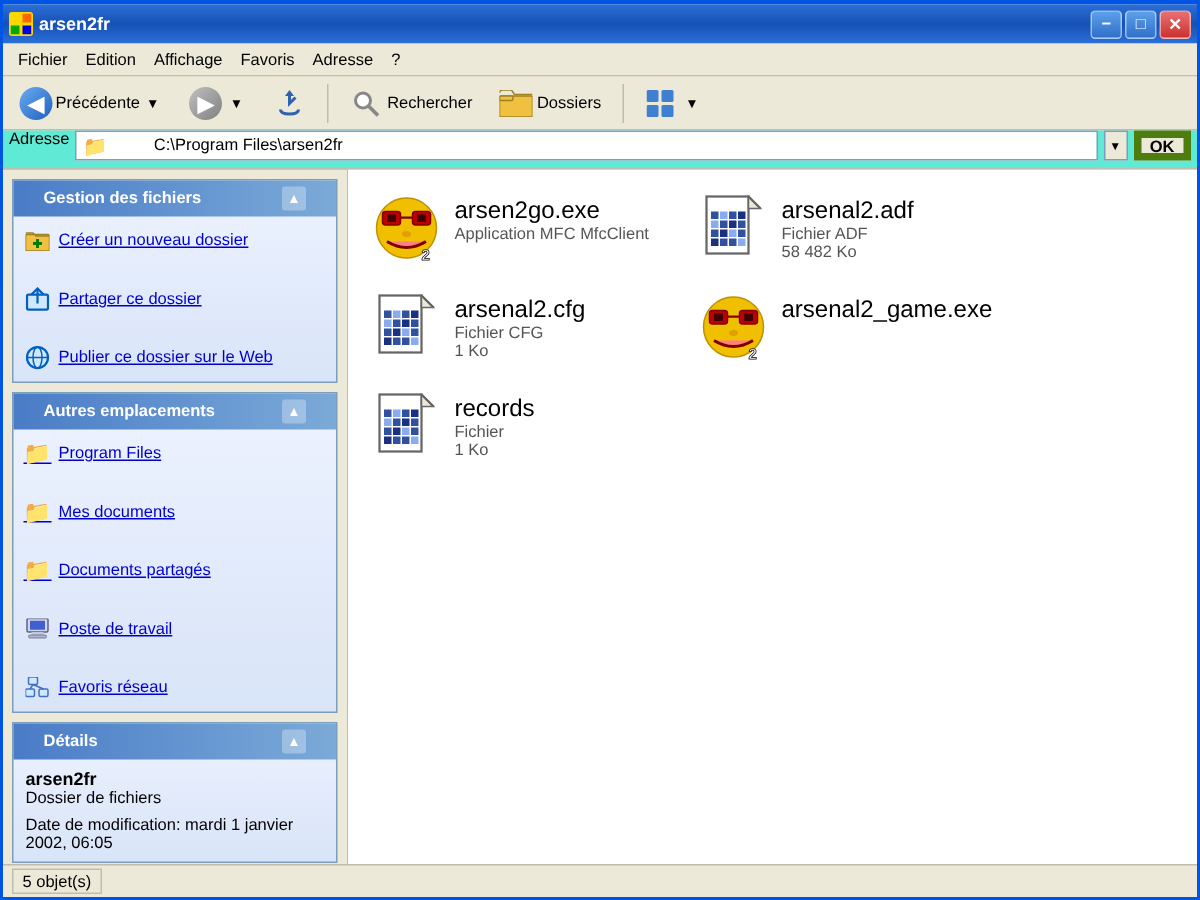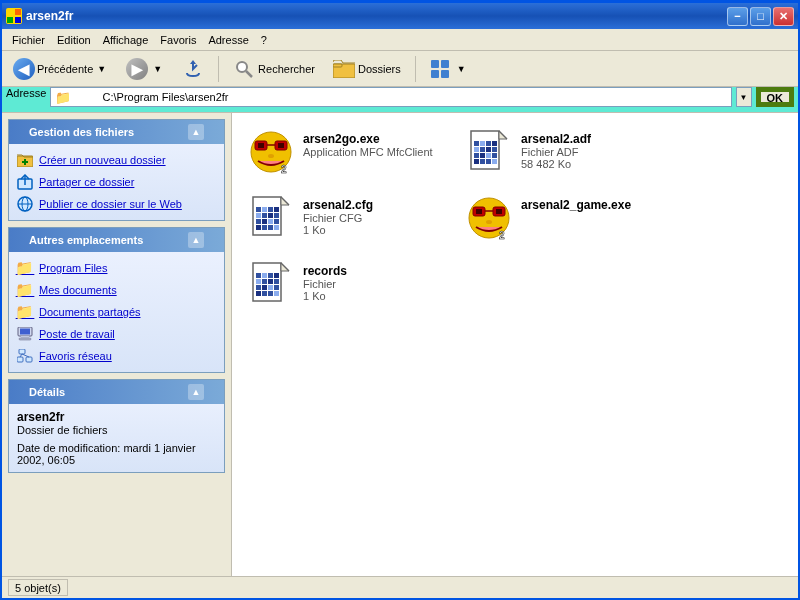--- a/index.html
+++ b/index.html
@@ -220,21 +220,21 @@
       display: flex;
       align-items: center;
       justify-content: center;
       font-size: 9px;
       border-radius: 2px;
     }
     .sidebar-section-body {
       padding: 6px 4px;
       display: flex;
       flex-direction: column;
-      gap: 2px;
+      gap: 19px;
     }
     .sidebar-link {
       display: flex;
       align-items: center;
       gap: 6px;
       padding: 2px 4px;
       cursor: pointer;
       color: #0000CC;
       text-decoration: underline;
       font-size: 11px;
@@ -285,22 +285,22 @@
       align-items: center;
       justify-content: center;
     }
     .file-info {
       display: flex;
       flex-direction: column;
       justify-content: center;
       padding-top: 4px;
     }
     .file-name {
-      font-weight: bold;
-      font-size: 12px;
+      font-weight: normal;
+      font-size: 16px;
     }
     .file-type {
       font-size: 11px;
       color: #555;
     }
     .file-size {
       font-size: 11px;
       color: #555;
     }
 

